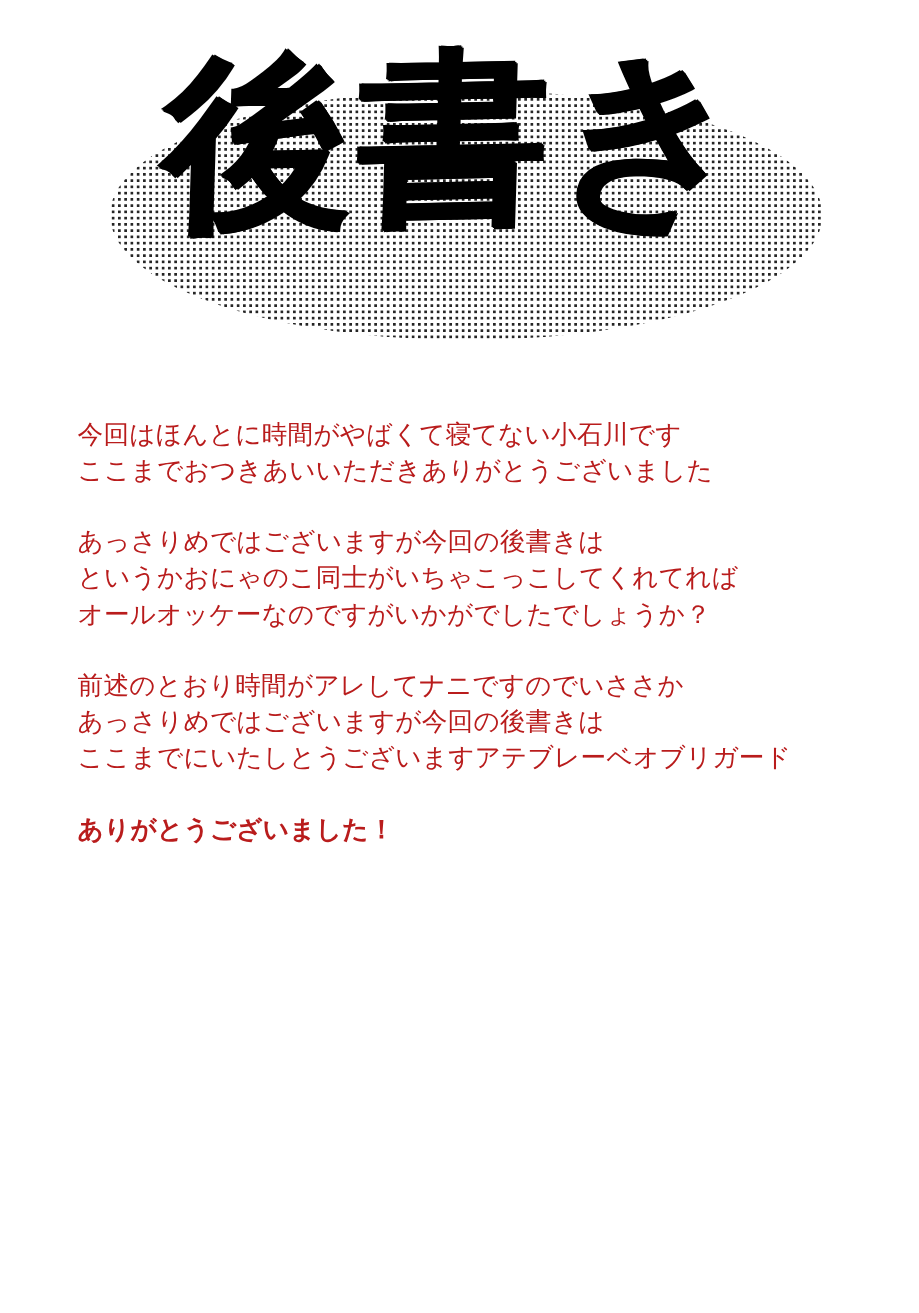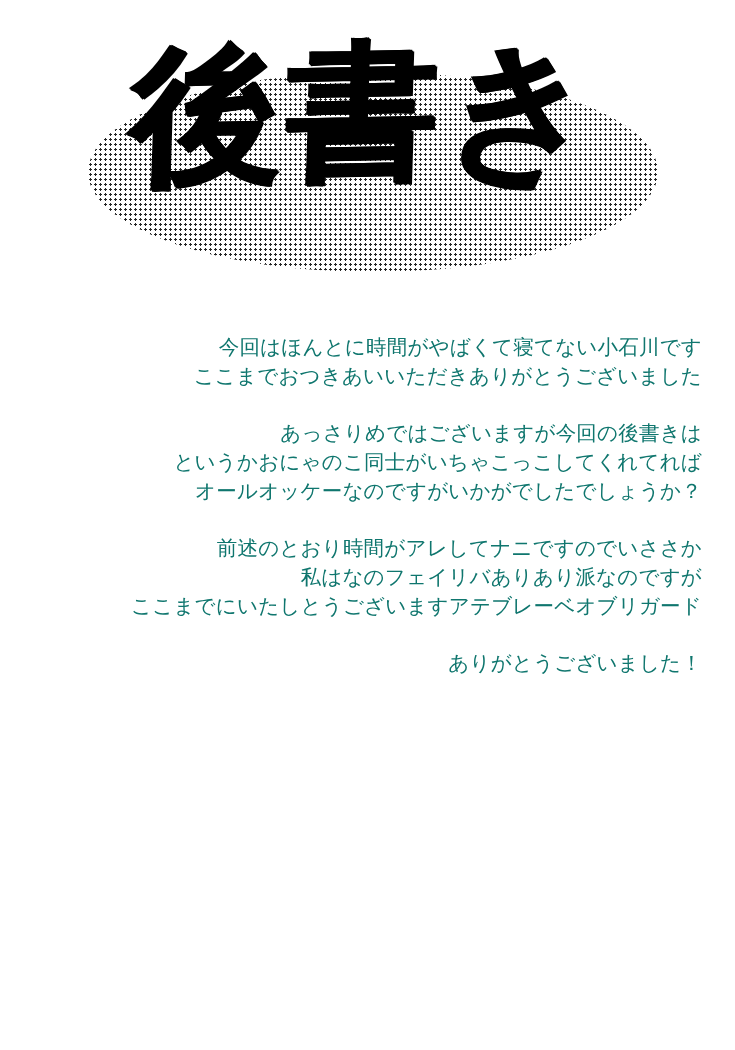--- a/index.html
+++ b/index.html
@@ -77,42 +77,41 @@
     top: 333px;
     width: 640px;
   }
 
   .para {
     margin: 0 0 28px 0;
     font-family: "DejaVu Sans", sans-serif;
     font-size: 20.5px;
     line-height: 29px;
     letter-spacing: 0.2px;
-    color: #0f766e;
+    color: #b91c1c;
     white-space: pre-wrap;
-    text-align: right;
   }
-  .para:last-child { margin-bottom: 0; }
+  .para:last-child { margin-bottom: 0; font-weight: bold; }
 </style>
 </head>
 <body>
 
 <div class="page">
 
   <div class="title-block">
     <div class="title-ellipse"></div>
     <div class="title-text">後書き</div>
   </div>
 
   <div class="body-block">
     <p class="para">今回はほんとに時間がやばくて寝てない小石川です
 ここまでおつきあいいただきありがとうございました</p>
     <p class="para">あっさりめではございますが今回の後書きは
 というかおにゃのこ同士がいちゃこっこしてくれてれば
 オールオッケーなのですがいかがでしたでしょうか？</p>
     <p class="para">前述のとおり時間がアレしてナニですのでいささか
-私はなのフェイリバありあり派なのですが
+あっさりめではございますが今回の後書きは
 ここまでにいたしとうございますアテブレーベオブリガード</p>
     <p class="para">ありがとうございました！</p>
 
   </div>
 
 </div>
 
 </body></html>

